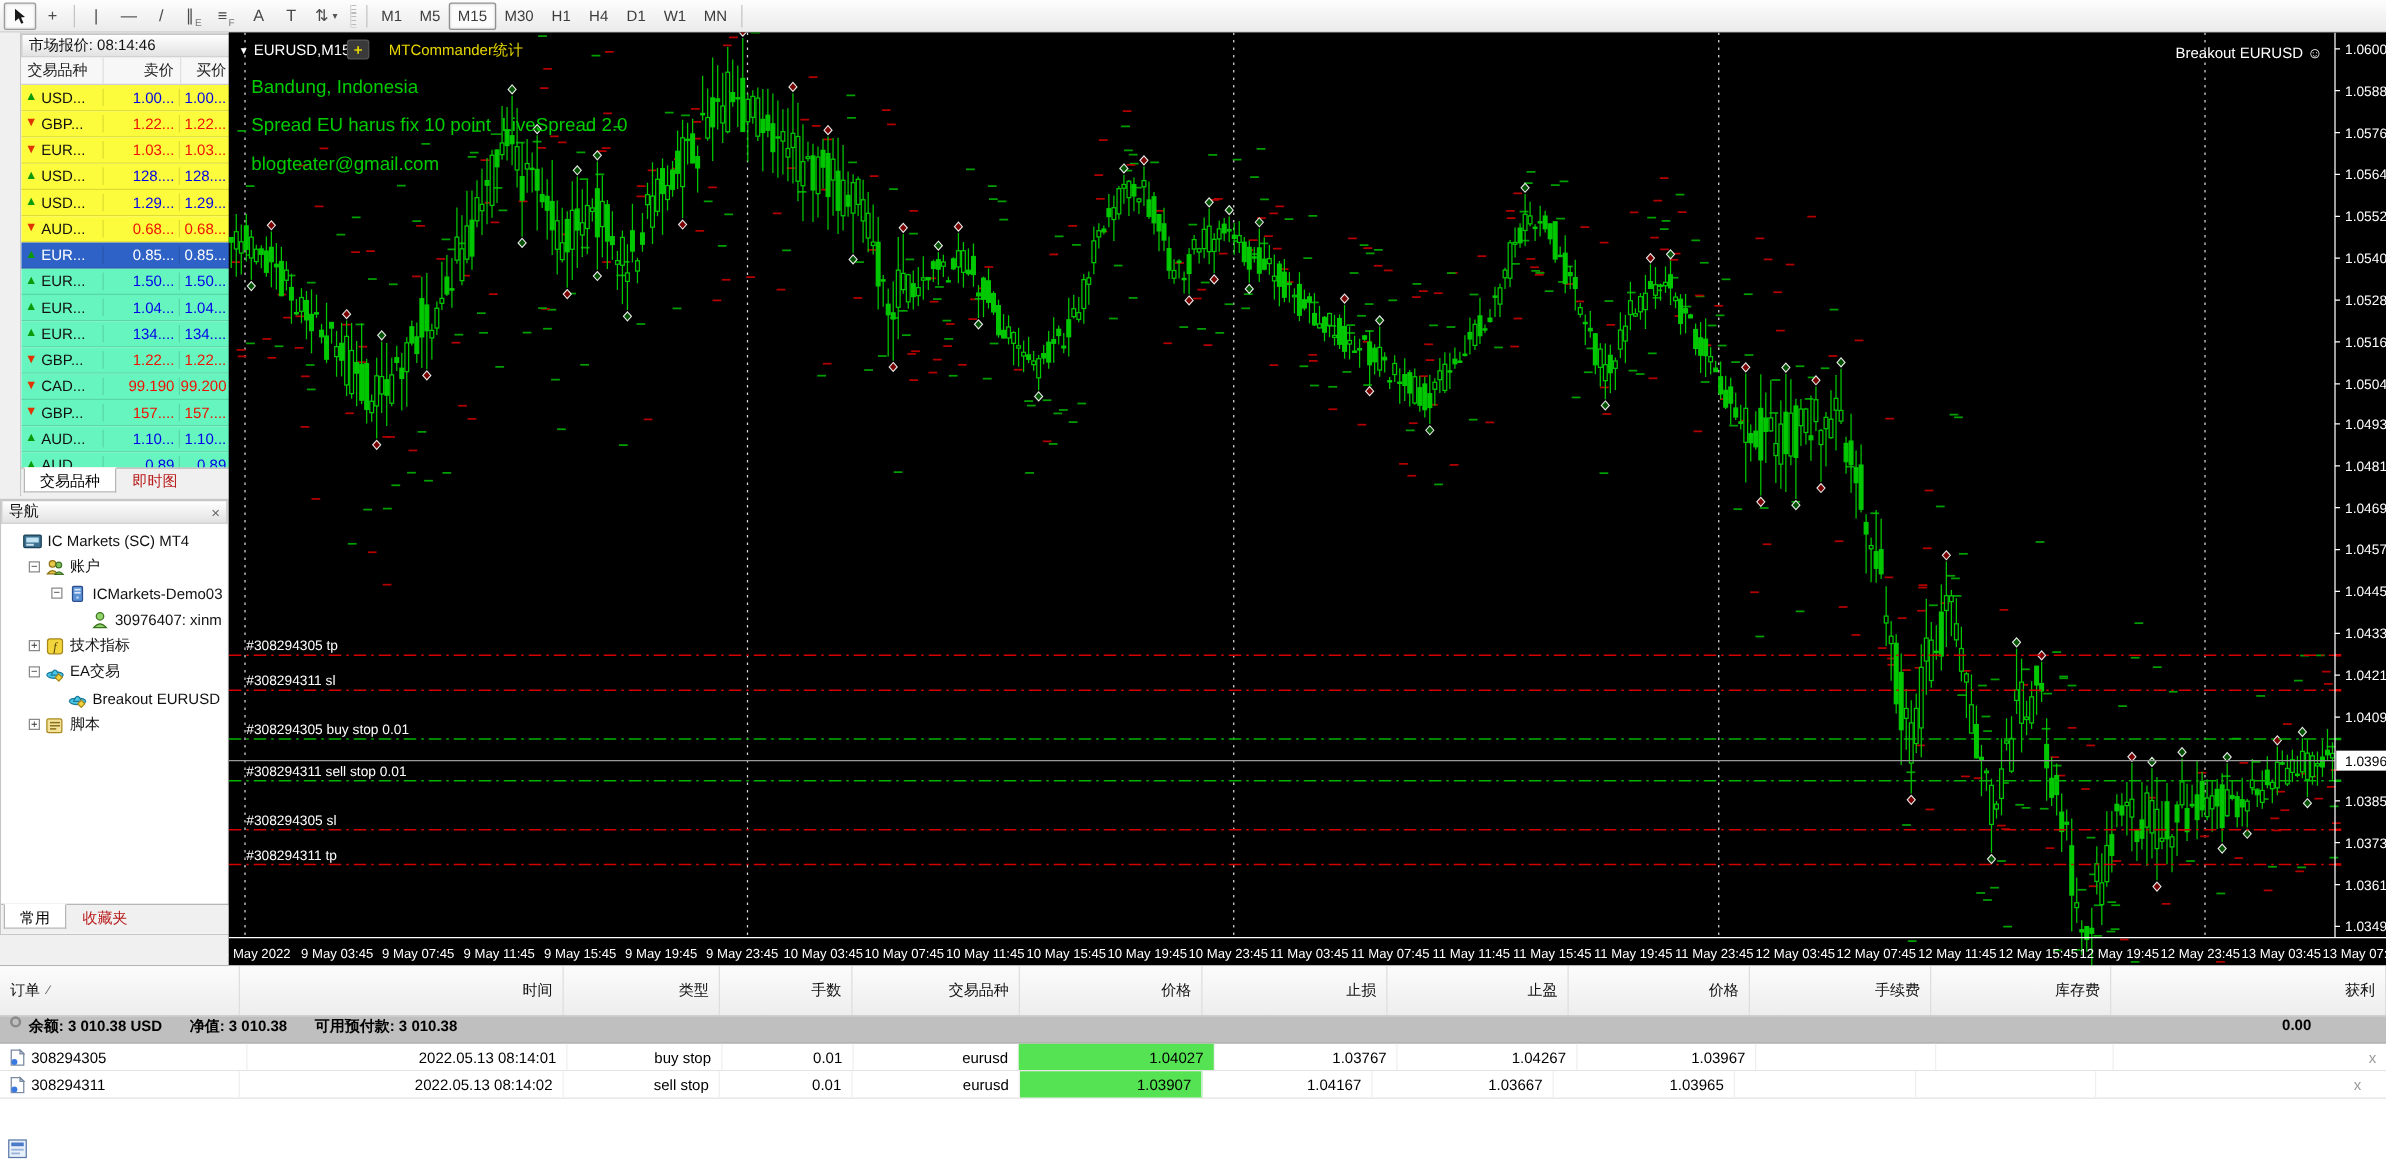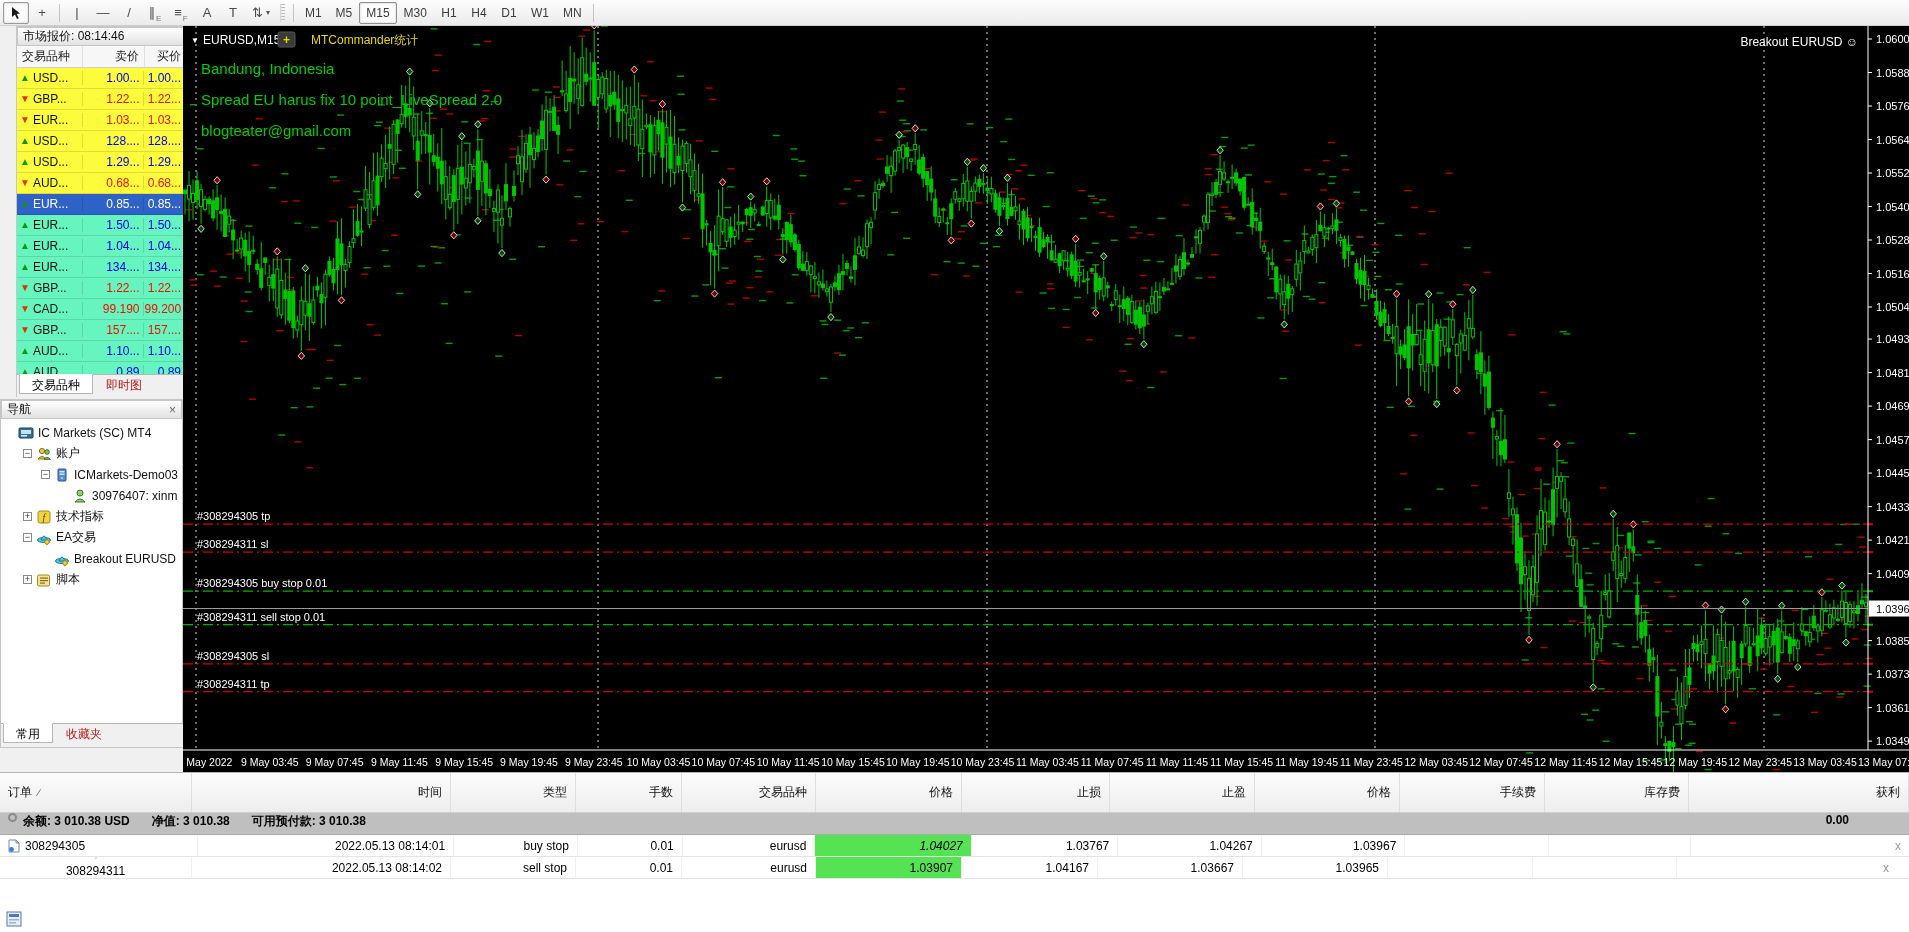--- a/index.html
+++ b/index.html
@@ -1962,30 +1962,30 @@
               <path d="M1 1 h7 l3 3 v9 h-10 z" fill="#fff" stroke="#7a8aa0"></path>
               <path d="M8 1 l3 3 h-3 z" fill="#cfe0f5" stroke="#7a8aa0"></path>
               <circle cx="3.5" cy="10.5" r="2.4" fill="#3a7ae0"></circle>
             </svg>
             <span>308294305</span>
           </div>
           <div class="oc" style="width: 259px;">2022.05.13 08:14:01</div>
           <div class="oc" style="width: 125px;">buy stop</div>
           <div class="oc" style="width: 106px;">0.01</div>
           <div class="oc" style="width: 134px;">eurusd</div>
-          <div class="oc green-cell" style="width: 158px; font-style: italic;">1.04027</div>
+          <div class="oc green-cell" style="width: 158px;">1.04027</div>
           <div class="oc" style="width: 148px;">1.03767</div>
           <div class="oc" style="width: 145px;">1.04267</div>
           <div class="oc" style="width: 145px;">1.03967</div>
           <div class="oc" style="width: 145px;"></div>
           <div class="oc" style="width: 144px;"></div>
           <div class="oc row-x" style="width: 220px; border-right: none;">x</div>
         </div>
         <div class="order-row">
-          <div class="oc first" style="width: 192px; flex-direction: column;">
+          <div class="oc first" style="width: 192px;">
             <svg width="12" height="14" viewBox="0 0 12 14">
               <path d="M1 1 h7 l3 3 v9 h-10 z" fill="#fff" stroke="#7a8aa0"></path>
               <path d="M8 1 l3 3 h-3 z" fill="#cfe0f5" stroke="#7a8aa0"></path>
               <circle cx="3.5" cy="10.5" r="2.4" fill="#3a7ae0"></circle>
             </svg>
             <span>308294311</span>
           </div>
           <div class="oc" style="width: 259px;">2022.05.13 08:14:02</div>
           <div class="oc" style="width: 125px;">sell stop</div>
           <div class="oc" style="width: 106px;">0.01</div>

